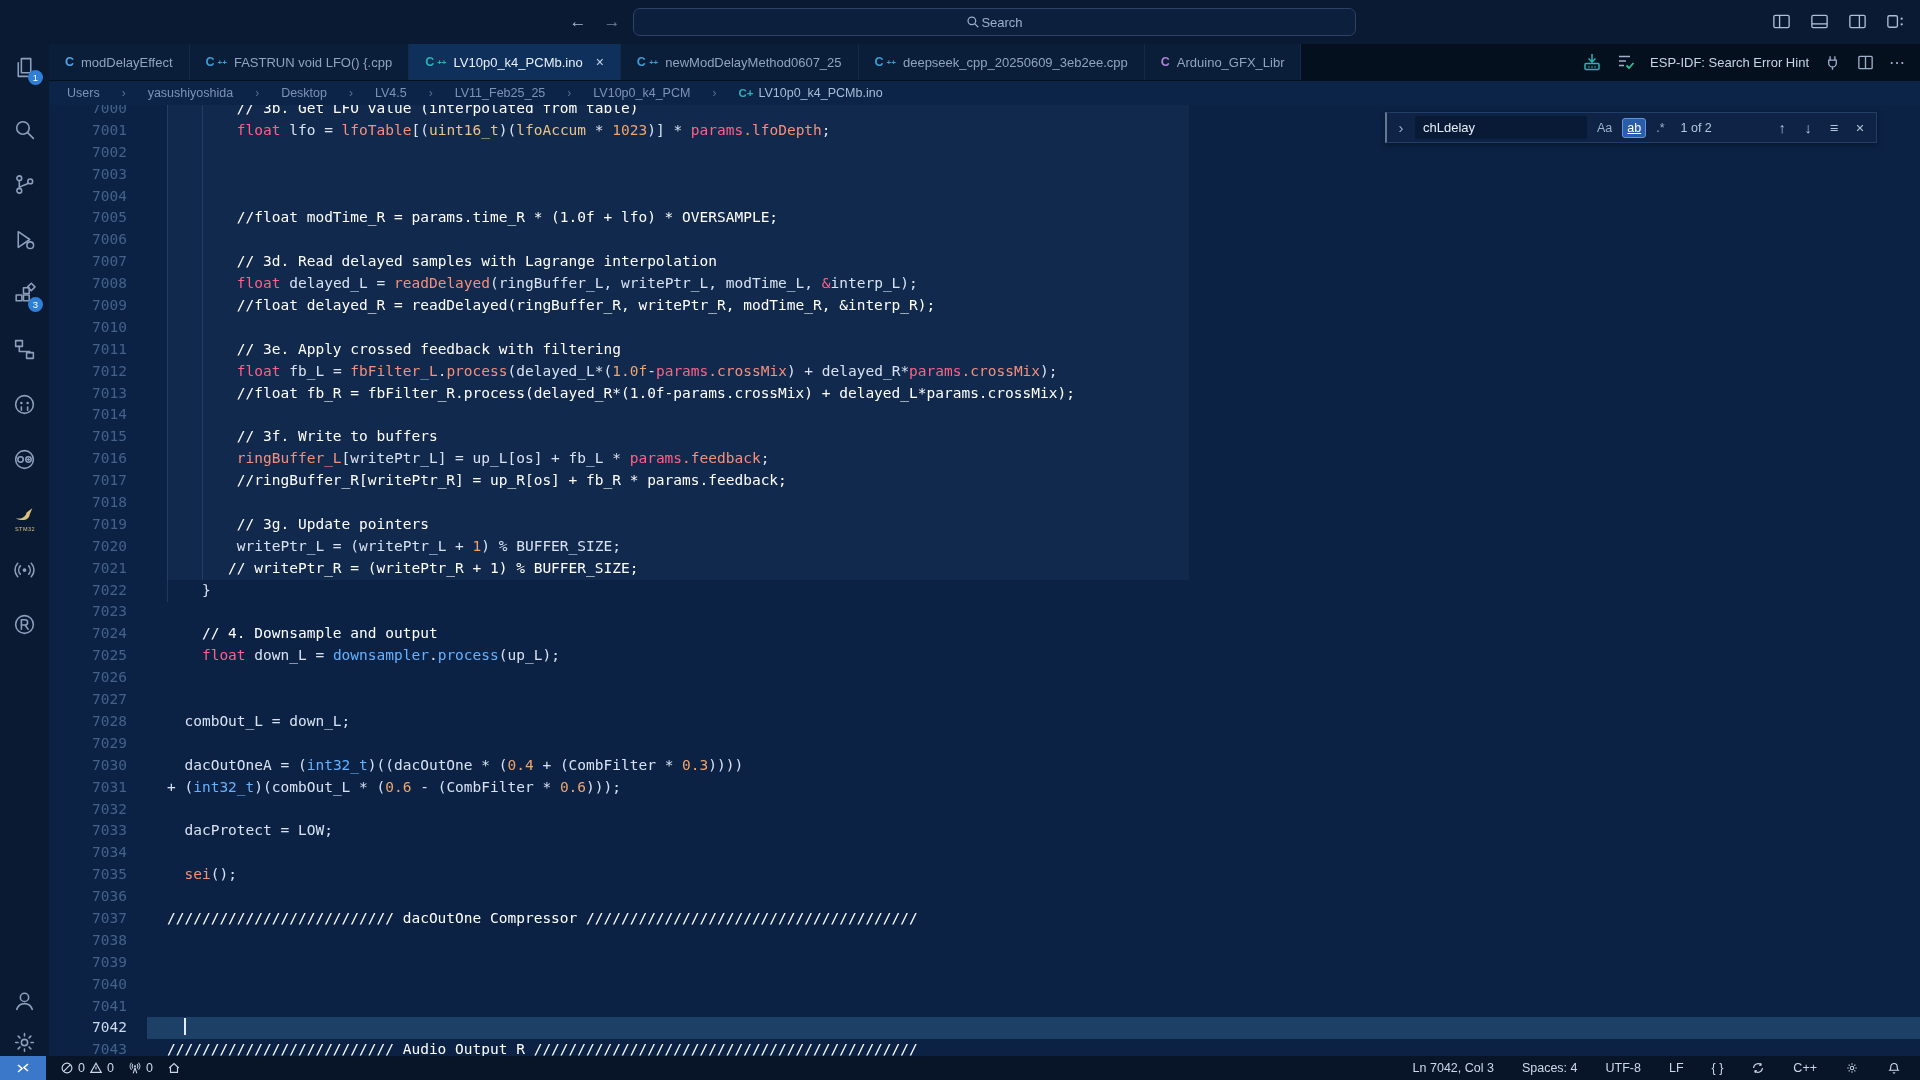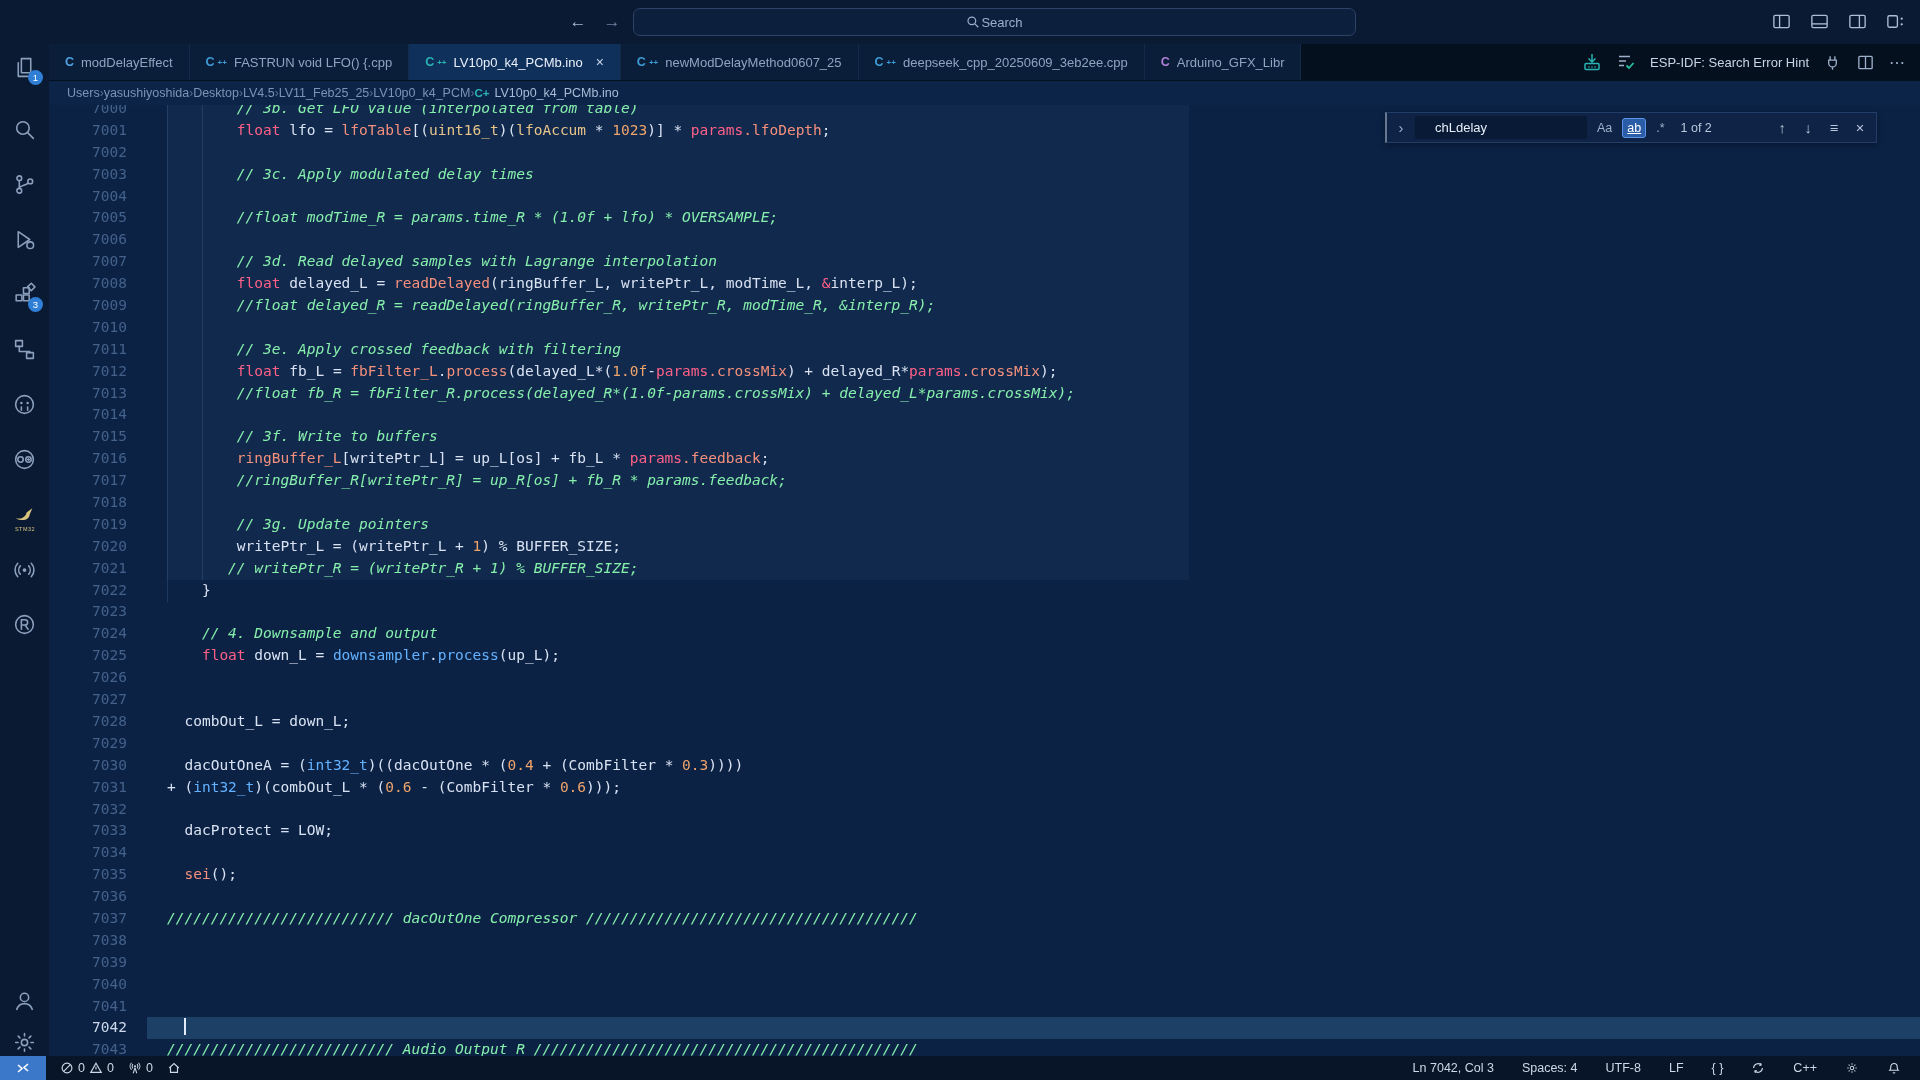--- a/index.html
+++ b/index.html
@@ -28,21 +28,21 @@
   .tab .tab-icon { font-weight:bold; font-size:12.5px; }
   .tab .tab-plus { font-size:8px; font-weight:bold; vertical-align:super; margin-left:-4px; }
   .tab .tab-close { margin-left:6px; color:#c7d4e6; font-size:14px; }
   .tab.truncated { max-width:275px; overflow:hidden; flex-shrink:1; }
   #tab-actions { margin-left:auto; display:flex; align-items:center; gap:14px; padding:0 14px;
     color:#c7d4e6; font-size:13px; flex-shrink:0; background:#05101f; }
   #tab-actions .dots { font-size:16px; letter-spacing:1px; color:#9db0ca; }
 
   
   #breadcrumb { position:absolute; left:49px; top:81px; width:1871px; height:24px; background:#0c2448;
-    display:flex; align-items:center; padding-left:18px; gap:0; color:#7d93b4; font-size:12.5px; }
+    display:flex; align-items:center; padding-left:18px; gap:22px; color:#7d93b4; font-size:12.5px; }
   #breadcrumb .sep { color:#5a6f90; font-size:12px; }
   #breadcrumb .crumb-file { display:flex; align-items:center; gap:5px; }
   #breadcrumb .bc-file-icon { color:#29b3b3; font-weight:bold; font-size:11.5px; }
 
   
   #activitybar { position:absolute; left:0; top:44px; width:49px; height:1012px; background:#0a1a33; }
   .act-item { position:absolute; left:12px; width:25px; height:25px; }
   .act-item svg { width:25px; height:25px; }
   .act-badge { position:absolute; right:-6px; bottom:-5px; min-width:15px; height:15px; border-radius:8px;
     background:#2f7fd6; color:#fff; font-size:9.5px; line-height:15px; text-align:center; padding:0 2px; }
@@ -57,31 +57,31 @@
   .guide { position:absolute; width:1px; background:rgba(110,150,200,0.20); }
   #guide-0 { left:102px; top:0; height:497px; }
   #guide-1 { left:137px; top:0; height:475px; }
   #code-lines { position:absolute; left:0; top:-7px; width:100%; }
   .line { display:flex; height:21.9px; line-height:21.9px; position:relative; }
   .line .ln { width:82px; padding-right:20px; text-align:right; color:#44618a; flex-shrink:0; }
   .line .lc { white-space:pre; padding-left:20px; }
   .line.current { background:#1d4066; }
   .line.current .ln { color:#cdd9ea; background:#0b2245; }
   .cursor { display:inline-block; width:2px; height:17px; background:#e2ebf8; vertical-align:-3px; }
-  .tk-d { color:#d8e2f2; } .tk-c { color:#86efac;font-style:italic; } .tk-k { color:#ff6088; }
+  .tk-d { color:#d8e2f2; } .tk-c { color:#ffffff; } .tk-k { color:#ff6088; }
   .tk-s { color:#f5907c; } .tk-n { color:#f0a46a; } .tk-t { color:#e8c48a; } .tk-b { color:#64b2ff; }
   .ovr-marker { position:absolute; right:3px; width:9px; height:5px; background:#c98a3d; }
 
   
   #find { position:absolute; left:1385px; top:112px; width:492px; height:31px; background:#0e2345;
     border:1px solid #223d66; border-left:2px solid #65788f; display:flex; align-items:center;
     padding:0 6px; gap:6px; box-shadow:0 2px 6px rgba(0,0,0,.35); }
   #find .chev { color:#9db0ca; font-size:15px; width:16px; text-align:center; }
   #find-input { width:172px; height:23px; background:#091a36; border-radius:2px; color:#e6eef8;
-    font-size:13px; line-height:23px; padding-left:20px; }
+    font-size:13px; line-height:23px; padding-left:8px; }
   .find-toggle { color:#9db0ca; font-size:12.5px; padding:2px 4px; border-radius:3px; }
   .find-toggle.word { text-decoration:underline; }
   .find-toggle.on { background:#2a5ca8; border:1px solid #5d95e8; color:#fff; }
   #find-results { color:#b9c8dd; font-size:12.5px; margin-left:6px; white-space:nowrap; }
   .find-btn { color:#b9c8dd; font-size:14.5px; width:20px; text-align:center; }
   #find .spacer { flex:1; }
 
   
   #statusbar { position:absolute; left:0; top:1056px; width:1920px; height:24px; background:#081528;
     display:flex; align-items:center; color:#ccd9ea; font-size:12.5px; }
@@ -277,21 +277,20 @@
         <div class="line">
           <span class="ln">7001</span>
           <span class="lc">        <span class="tk-k">float</span><span class="tk-d"> lfo = </span><span class="tk-s">lfoTable</span><span class="tk-d">[(</span><span class="tk-t">uint16_t</span><span class="tk-d">)(</span><span class="tk-t">lfoAccum</span><span class="tk-d"> * </span><span class="tk-n">1023</span><span class="tk-d">)] * </span><span class="tk-k">params</span><span class="tk-s">.lfoDepth</span><span class="tk-d">;</span></span>
         </div>
         <div class="line">
           <span class="ln">7002</span>
           <span class="lc"></span>
         </div>
         <div class="line">
           <span class="ln">7003</span>
-          <span class="lc">        <span class="tk-c">// 3c. Apply modulated delay times</span></span>
         </div>
         <div class="line">
           <span class="ln">7004</span>
         </div>
         <div class="line">
           <span class="ln">7005</span>
           <span class="lc">        <span class="tk-c">//float modTime_R = params.time_R * (1.0f + lfo) * OVERSAMPLE;</span></span>
         </div>
         <div class="line">
           <span class="ln">7006</span>

